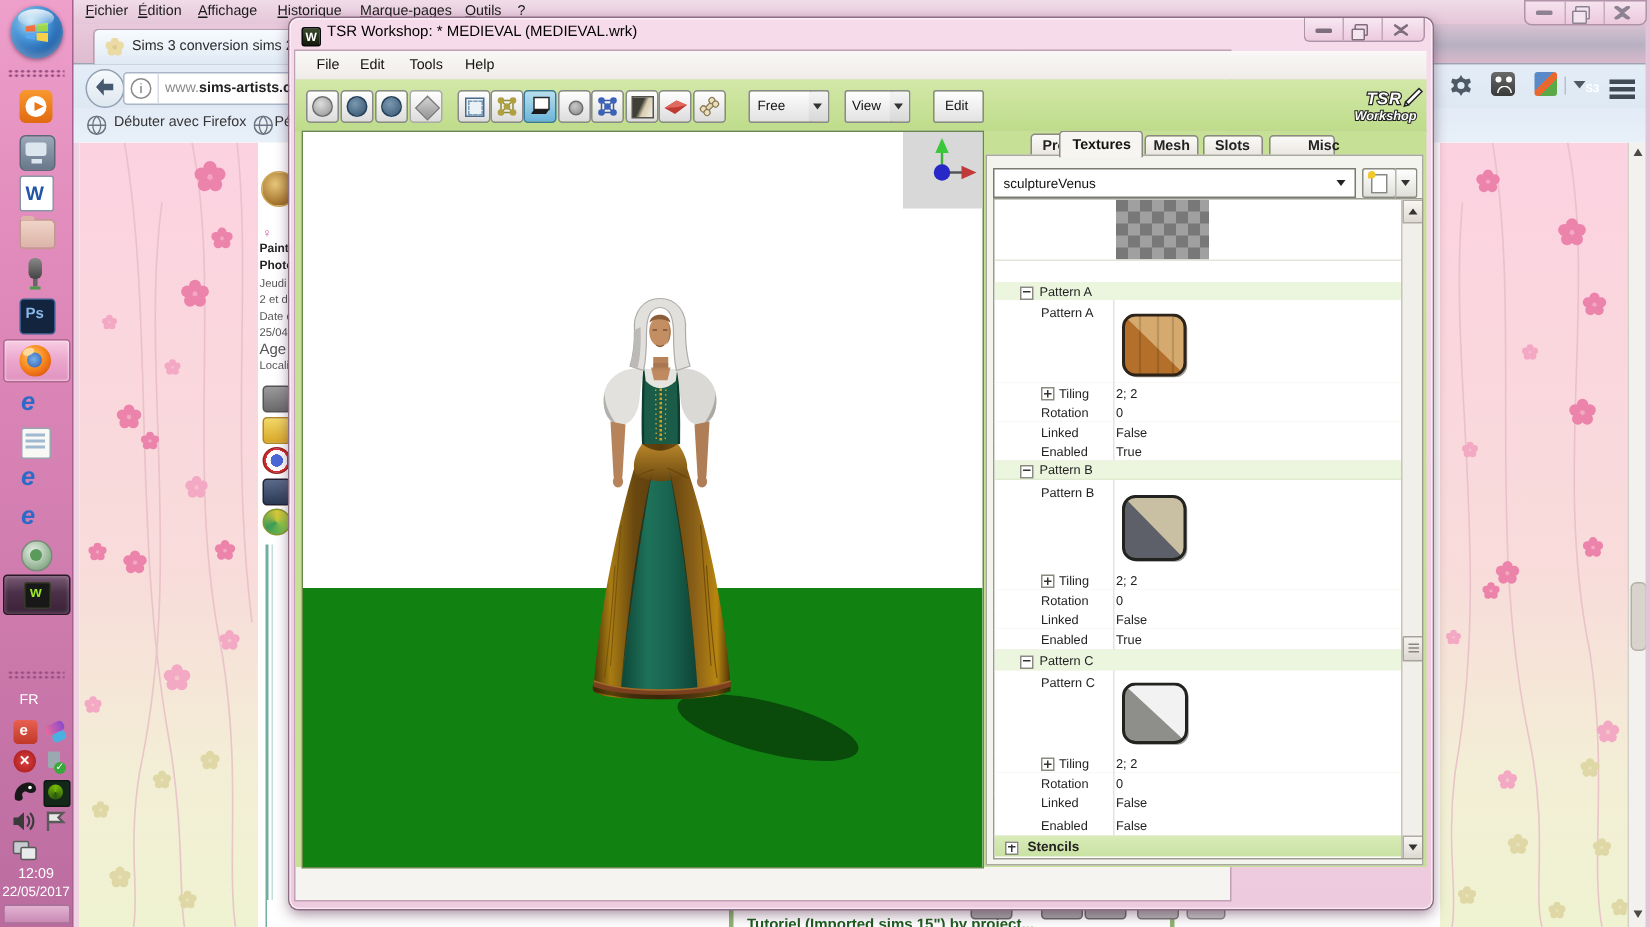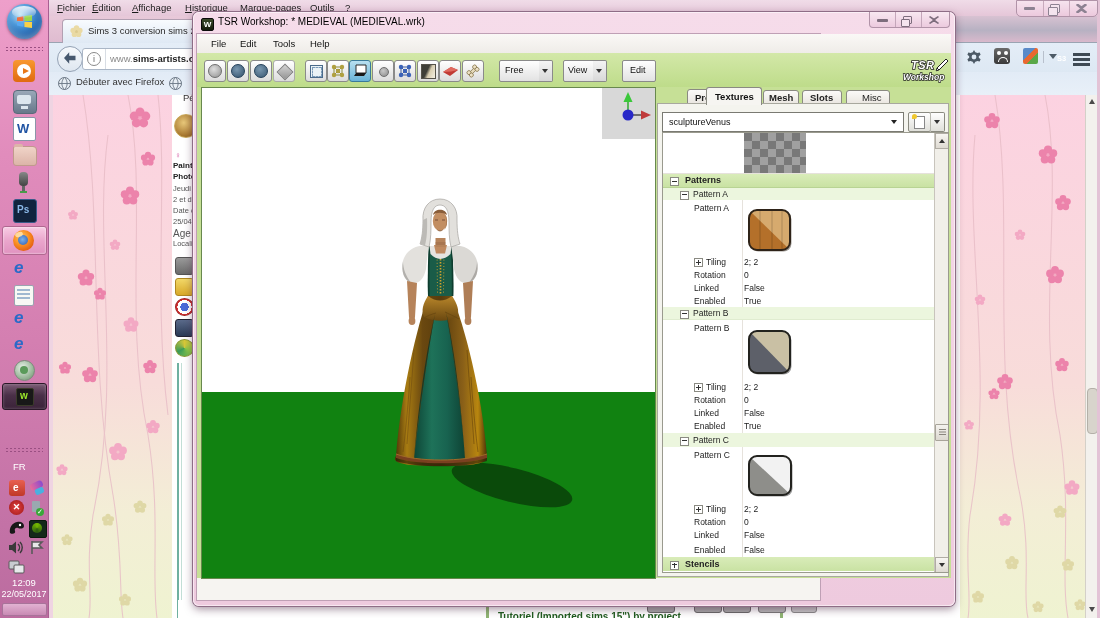--- a/index.html
+++ b/index.html
@@ -86,21 +86,21 @@
   <div class="abs" id="ffbookbar">
     <svg class="abs" style="left:10px;top:5px;" width="13" height="13" viewBox="0 0 13 13">
         <circle cx="6.5" cy="6.5" r="6" fill="#e8eef4" stroke="#6a7684" stroke-width="1"></circle>
         <path d="M0.5 6.5 H12.5 M6.5 0.5 C3 3.5 3 9.5 6.5 12.5 C10 9.5 10 3.5 6.5 0.5 Z" stroke="#6a7684" stroke-width="0.9" fill="none"></path>
       </svg>
     <div class="abs" style="left:28px;top:4px;font-size:9.5px;color:#333;white-space:nowrap;">Débuter avec Firefox</div>
     <svg class="abs" style="left:121px;top:5px;" width="13" height="13" viewBox="0 0 13 13">
         <circle cx="6.5" cy="6.5" r="6" fill="#e8eef4" stroke="#6a7684" stroke-width="1"></circle>
         <path d="M0.5 6.5 H12.5 M6.5 0.5 C3 3.5 3 9.5 6.5 12.5 C10 9.5 10 3.5 6.5 0.5 Z" stroke="#6a7684" stroke-width="0.9" fill="none"></path>
       </svg>
-    <div class="abs" style="left:135px;top:4px;font-size:9.5px;color:#333;margin-top:16px;">Pé</div>
+    <div class="abs" style="left:135px;top:4px;font-size:9.5px;color:#333;">Pé</div>
   </div>
   <div class="abs" id="ffwinbtns">
     <div class="abs" style="left:26px;top:0;width:1px;height:15px;background:#c8aabc;"></div>
     <div class="abs" style="left:52px;top:0;width:1px;height:15px;background:#c8aabc;"></div>
     <div class="abs" style="left:7px;top:6px;width:11px;height:3px;background:#8d8292;border-radius:1px;"></div>
     <div class="abs" style="left:33px;top:3px;width:8px;height:7px;border:1.4px solid #8d8292;border-radius:1px;background:#f4e4ee;"></div>
     <div class="abs" style="left:30.5px;top:5.5px;width:8px;height:7px;border:1.4px solid #8d8292;border-radius:1px;background:#f4e4ee;"></div>
     <svg class="abs" style="left:59px;top:3px;" width="11" height="9" viewBox="0 0 11 9">
         <path d="M1 0 L5.5 3.1 L10 0 M1 9 L5.5 5.9 L10 9" stroke="#8d8292" stroke-width="1.7" fill="none"></path>
         <path d="M0.5 0.5 L10.5 8.5 M10.5 0.5 L0.5 8.5" stroke="#8d8292" stroke-width="1.7"></path>
@@ -522,21 +522,21 @@
         <div class="abs" style="left:509px;top:0px;width:54px;height:17px;background:#f6f5f1;border:1px solid #8a8a82;border-bottom:none;border-radius:3px 3px 0 0;z-index:2;">
             <span class="abs" style="left:8px;top:3px;font-size:9.5px;font-weight:bold;color:#111;">Textures</span>
           </div>
         <div class="abs" style="left:566px;top:3px;width:34px;height:14px;background:linear-gradient(#fbfaf8,#e8e4de);border:1px solid #8a8a82;border-radius:3px 3px 0 0;">
             <span class="abs" style="left:5px;top:1px;font-size:9.5px;font-weight:bold;color:#222;">Mesh</span>
           </div>
         <div class="abs" style="left:605px;top:3px;width:38px;height:14px;background:linear-gradient(#fbfaf8,#e8e4de);border:1px solid #8a8a82;border-radius:3px 3px 0 0;">
             <span class="abs" style="left:7px;top:1px;font-size:9.5px;font-weight:bold;color:#222;">Slots</span>
           </div>
         <div class="abs" style="left:649px;top:3px;width:42px;height:14px;background:linear-gradient(#fbfaf8,#e8e4de);border:1px solid #8a8a82;border-radius:3px 3px 0 0;">
-            <span class="abs" style="left:4px;top:1px;font-size:9.5px;font-weight:normal;color:#222;padding-left:11px;">Misc</span>
+            <span class="abs" style="left:14px;top:1px;font-size:9.5px;font-weight:bold;color:#222;padding-left:11px;">Misc</span>
           </div>
 
         <div class="abs" id="tabpage" style="left:460px;top:16px;width:290px;height:472px;background:#f4f4ee;border:1px solid #a8a89e;">
           <div class="abs" style="left:4px;top:8px;width:240px;height:18px;background:#fff;border:1px solid #7a7a72;">
             <span class="abs" style="left:6px;top:3.5px;font-size:9px;color:#111;">sculptureVenus</span>
             <div class="abs" style="left:228px;top:7px;width:0;height:0;border-left:3.5px solid transparent;border-right:3.5px solid transparent;border-top:4.5px solid #222;"></div>
           </div>
           <div class="abs" style="left:250px;top:8px;width:21px;height:18px;background:linear-gradient(#fefefe,#e0e0da);border:1px solid #8a8a80;border-radius:2px;">
             <div class="abs" style="left:5px;top:3px;width:9px;height:11px;background:#fff;border:1px solid #888;"></div>
             <div class="abs" style="left:3px;top:1px;width:5px;height:5px;background:#f0c830;border-radius:50% 50% 50% 0;"></div>
@@ -551,24 +551,20 @@
               <svg class="abs" style="left:81px;top:0;" width="62" height="40" viewBox="0 0 62 40">
                   <defs>
                     <pattern id="chk" width="16" height="16" patternUnits="userSpaceOnUse">
                       <rect width="16" height="16" fill="#a0a0a0"></rect>
                       <rect width="8" height="8" fill="#787878"></rect>
                       <rect x="8" y="8" width="8" height="8" fill="#787878"></rect>
                     </pattern>
                   </defs>
                   <rect width="62" height="40" fill="url(#chk)"></rect>
                 </svg>
-            </div>
-            <div class="abs" style="left:0;top:41px;width:271px;height:13px;background:linear-gradient(#d9ecb9,#c9e2a3);border-bottom:1px solid #b8d394;">
-              <div class="minus" style="left:7px;top:3px;"></div>
-                <span class="abs" style="left:22px;top:1px;font-weight:bold;font-size:9px;color:#222;">Patterns</span>
             </div>
             <div class="abs" style="left:0;top:55px;width:271px;height:12px;background:#ecf6de;border-bottom:1px solid #e0ecd0;">
               <div class="minus" style="left:17px;top:2.5px;"></div>
                 <span class="abs" style="left:30px;top:0.5px;">Pattern A</span>
             </div>
             <div class="abs row" style="top:67px;height:55px;">
               <span class="abs" style="left:31px;top:3px;">Pattern A</span>
               <svg class="abs" style="left:85px;top:9px;" width="44" height="43" viewBox="0 0 44 43">
                 <defs>
                     <clipPath id="tha">

